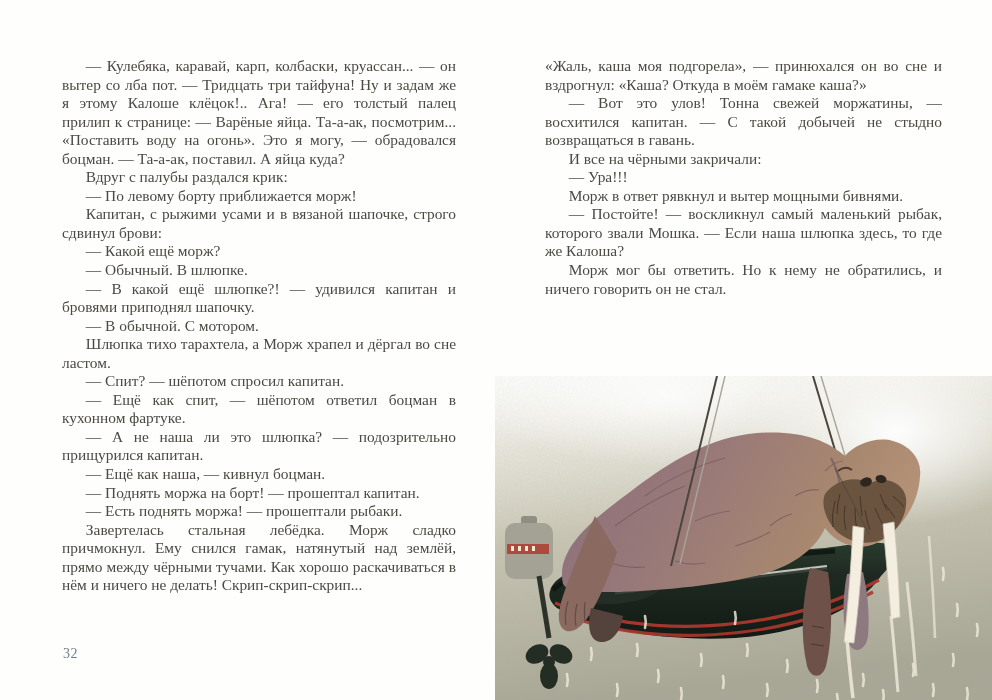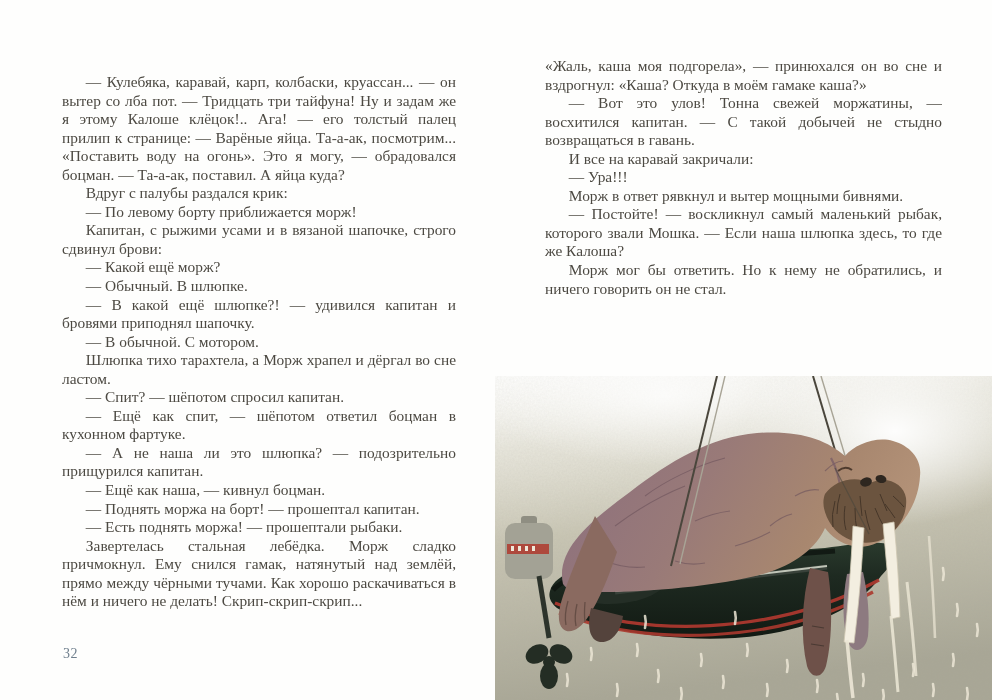--- a/index.html
+++ b/index.html
@@ -3,21 +3,21 @@
 <meta charset="utf-8">
 <style>
   html,body{margin:0;padding:0;}
   body{width:992px;height:700px;background:#ffffff;overflow:hidden;position:relative;
        font-family:"Liberation Serif","DejaVu Serif",serif;}
   .spread{position:absolute;inset:0;background:#fefefd;}
   .textcol{position:absolute;color:#4c4942;font-size:15.4px;line-height:18.55px;
            text-align:justify;}
   .textcol p{margin:0;text-indent:1.55em;}
   .textcol p.noind{text-indent:0;}
-  #left-col{left:62px;top:57px;width:394px;margin-top:16px;}
+  #left-col{left:62px;top:57px;width:394px;}
   #right-col{left:545px;top:57px;width:397px;}
   .pagenum{position:absolute;left:63px;top:646px;color:#6e7e8c;font-size:14px;
            letter-spacing:.5px;}
   #illo{position:absolute;left:495px;top:376px;width:497px;height:324px;}
 </style>
 </head>
 <body>
 
 <div class="spread">
 
@@ -36,21 +36,21 @@
       <p>— А не наша ли это шлюпка? — подозрительно прищурился капитан.</p>
       <p>— Ещё как наша, — кивнул боцман.</p>
       <p>— Поднять моржа на борт! — прошептал капитан.</p>
       <p>— Есть поднять моржа! — прошептали рыбаки.</p>
       <p>Завертелась стальная лебёдка. Морж сладко причмокнул. Ему снился гамак, натянутый над землёй, прямо между чёрными тучами. Как хорошо раскачиваться в нём и ничего не делать! Скрип-скрип-скрип...</p>
     </div>
 
   <div id="right-col" class="textcol">
       <p class="noind">«Жаль, каша моя подгорела», — принюхался он во сне и вздрогнул: «Каша? Откуда в моём гамаке каша?»</p>
       <p>— Вот это улов! Тонна свежей моржатины, — восхитился капитан. — С такой добычей не стыдно возвращаться в гавань.</p>
-      <p>И все на каравай закричали:</p>
+      <p>И все на чёрными закричали:</p>
       <p>— Ура!!!</p>
       <p>Морж в ответ рявкнул и вытер мощными бивнями.</p>
       <p>— Постойте! — воскликнул самый маленький рыбак, которого звали Мошка. — Если наша шлюпка здесь, то где же Калоша?</p>
       <p>Морж мог бы ответить. Но к нему не обратились, и ничего говорить он не стал.</p>
     </div>
 
   <div class="pagenum">32</div>
 
   <svg id="illo" viewBox="0 0 497 324" xmlns="http://www.w3.org/2000/svg">
     <defs>

